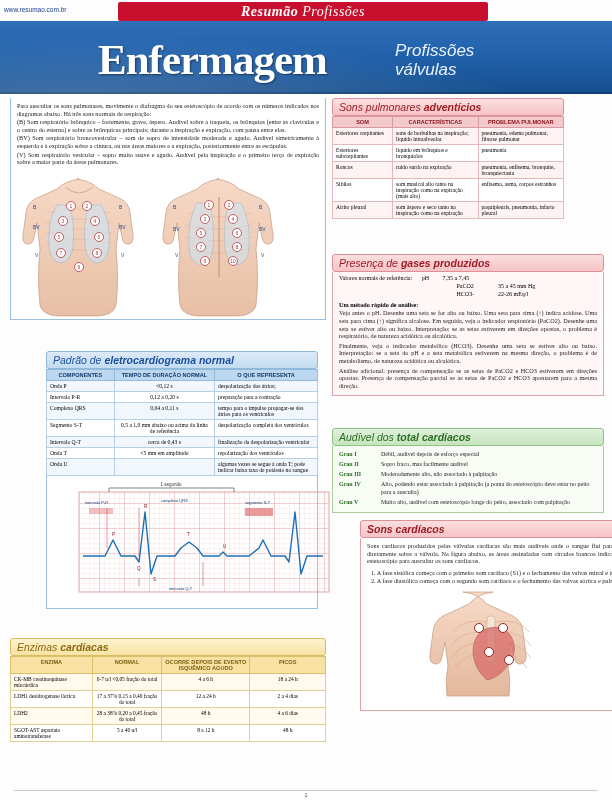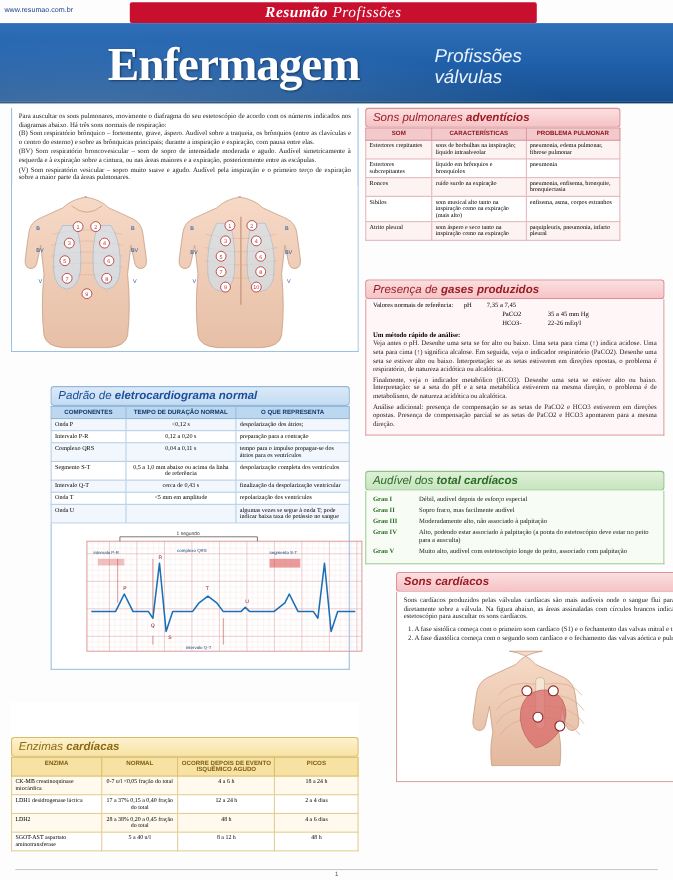--- a/index.html
+++ b/index.html
@@ -64,21 +64,21 @@
   .hdr-red {
     background:linear-gradient(180deg,#fbdfe0,#f6c3c6);
     border:1px solid #dd9196; border-radius:3px; color:#9c1c24;
   }
   .hdr-green {
     background:linear-gradient(180deg,#dff0da,#c6e5bd);
     border:1px solid #92c186; border-radius:3px; color:#2c6b24;
   }
   .hdr-yellow {
     background:linear-gradient(180deg,#fdf2cf,#f8e3a3);
-    border:1px solid #d8bc62; border-radius:3px; color:#8a6a12;margin-top:32px;
+    border:1px solid #d8bc62; border-radius:3px; color:#8a6a12;
   }
   .body-blue { border:1px solid #9cc0e2; border-top:none; background:#f4f9ff; }
   .body-red  { border:1px solid #e0a3a7; border-top:none; background:#fff7f7; }
   .body-green{ border:1px solid #a6cf9a; border-top:none; background:#f7fdf5; }
 
   .txt { font-size:6.2px; line-height:7.6px; color:#222; padding:4px 6px; text-align:justify; }
 
   
   table { border-collapse:collapse; width:100%; font-size:5.6px; }
   th, td { border:.5px solid #9db8d4; padding:2px 3px; vertical-align:top; }

